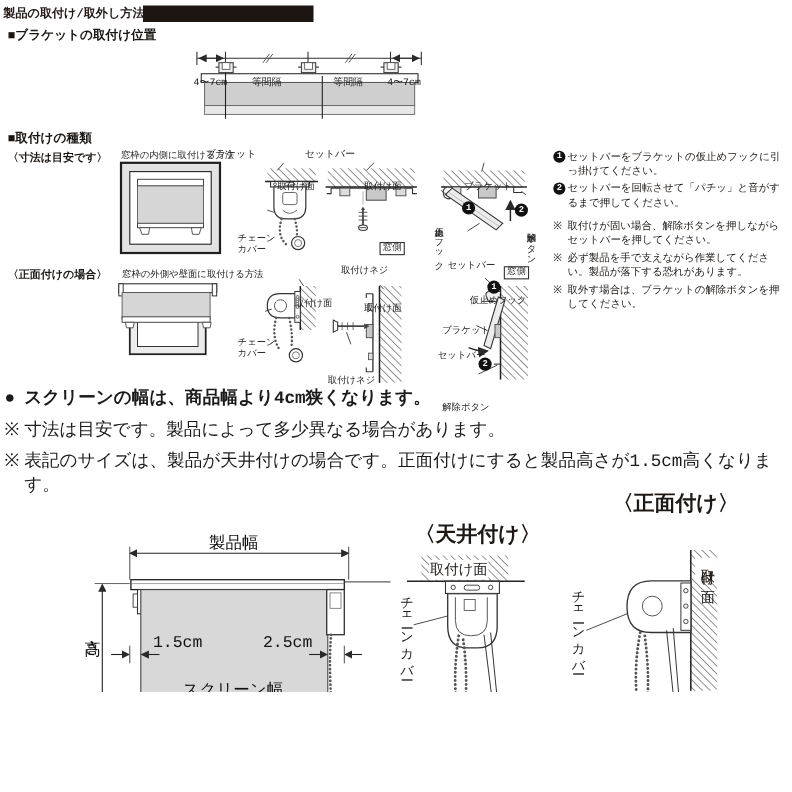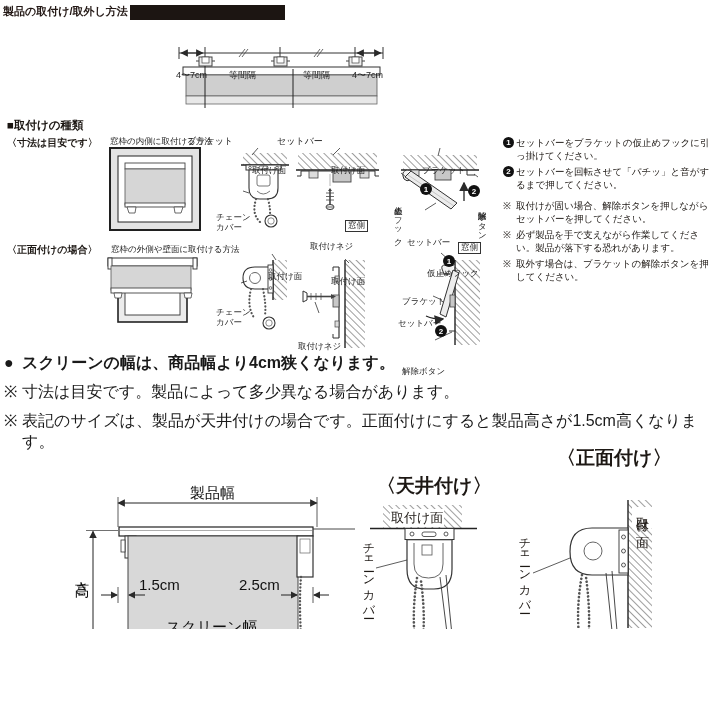--- a/index.html
+++ b/index.html
@@ -1,17 +1,17 @@
 <!DOCTYPE html>
 <html><head>
 <meta charset="utf-8">
 <style>
   html,body{margin:0;padding:0;background:#fff;}
   #page{position:relative;width:720px;height:629px;background:#fff;overflow:hidden;
-        font-family:Liberation Sans, sans-serif;color:#1d1814;}
+        font-family:Liberation Mono, monospace;color:#1d1814;}
   .lbl{position:absolute;font-size:9px;line-height:1.15;color:#1d1d1d;white-space:nowrap;margin-top:28px;}
   .lbl8{font-size:8.5px;}
   .vtext{writing-mode:vertical-rl;text-orientation:upright;letter-spacing:1.5px;white-space:normal;}
   .boxed{border:1px solid #333;padding:0 2px;background:#fff;}
   .dot{position:absolute;width:12px;height:12px;border-radius:50%;background:#111;color:#fff;
        font-size:8px;font-weight:bold;display:flex;align-items:center;justify-content:center;z-index:5;}
   .header-title{position:absolute;left:3px;top:4px;font-size:11px;font-weight:bold;color:#231815;letter-spacing:0px;}
   .header-bar{position:absolute;left:130px;top:5px;width:155px;height:15px;background:#1c1512;}
   .sec-head{position:absolute;font-size:11.5px;font-weight:bold;color:#1a1511;}
   .case-title{position:absolute;font-size:10px;font-weight:bold;white-space:nowrap;}
@@ -47,20 +47,21 @@
       </pattern>
       <marker id="arr" viewBox="0 0 10 10" refX="8.5" refY="5" markerWidth="7.5" markerHeight="7.5" orient="auto-start-reverse">
         <path d="M0,0 L10,5 L0,10 Z" fill="#2a2a2a"></path>
       </marker>
     </defs>
   </svg>
 
   <div class="header-title">製品の取付け/取外し方法</div>
   <div class="header-bar"></div>
 
+  <div class="sec-head" style="left:7px;top:24px;">■ブラケットの取付け位置</div>
 
 
   <svg style="left:172px;top:38px;" width="215" height="82" viewBox="0 0 215 82">
     <line x1="7" y1="15" x2="211" y2="15" stroke="#333" stroke-width="1"></line>
     <path d="M7,9V21 M33,9V21 M108,9V21 M183,9V21 M211,9V21" stroke="#333" stroke-width="1" fill="none"></path>
     <line x1="9.5" y1="15" x2="30.5" y2="15" stroke="#333" stroke-width="1" marker-start="url(#arr)" marker-end="url(#arr)"></line>
     <line x1="185.5" y1="15" x2="208.5" y2="15" stroke="#333" stroke-width="1" marker-start="url(#arr)" marker-end="url(#arr)"></line>
     <path d="M67,19L73,11 M70,19L76,11 M142,19L148,11 M145,19L151,11" stroke="#555" stroke-width="0.9" fill="none"></path>
     <g>
       <rect x="27" y="19" width="13" height="9" fill="#eee" stroke="#444" stroke-width="1"></rect>

